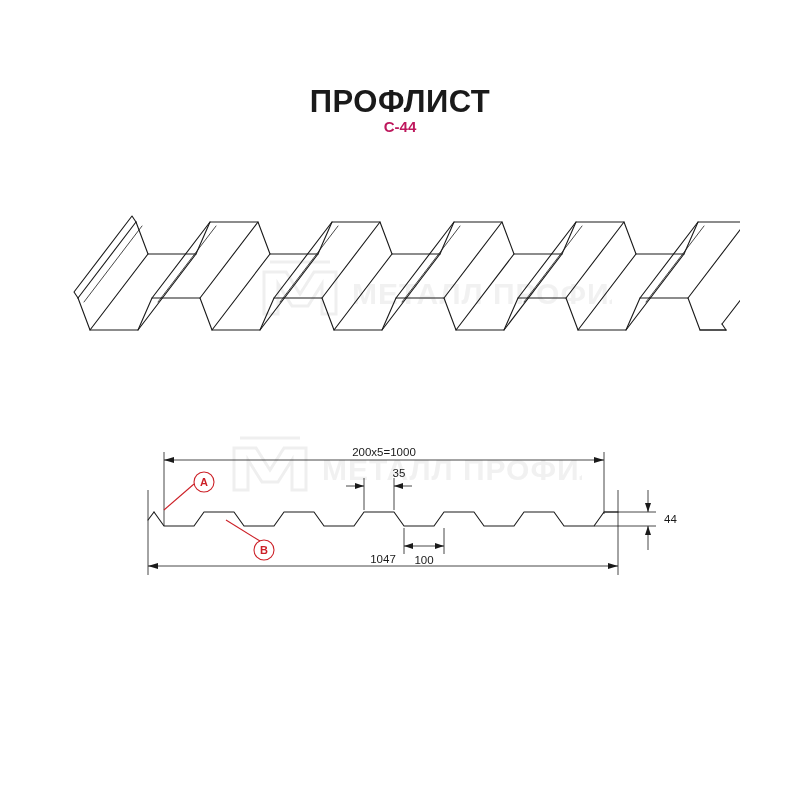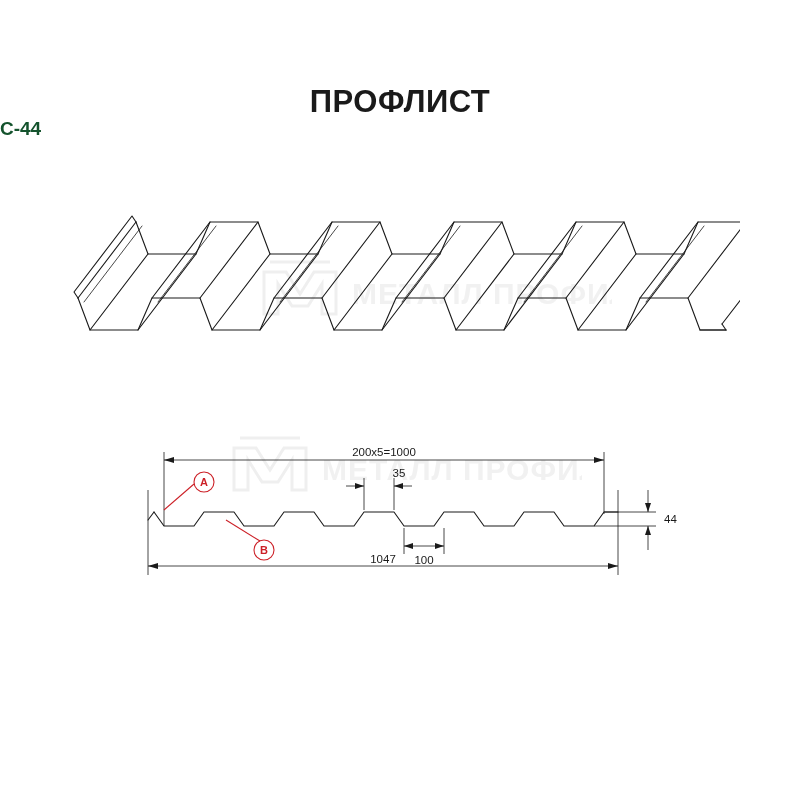--- a/index.html
+++ b/index.html
@@ -29,23 +29,24 @@
     font-size: 31px;
     font-weight: bold;
     letter-spacing: 0.5px;
     color: #1a1a1a;
   }
   .subtitle {
     position: absolute;
     top: 118px;
     left: 0;
     width: 800px;
-    font-size: 19px;
+    text-align: center;
+    font-size: 15px;
     font-weight: bold;
-    color: #14532d;
+    color: #be185d;
   }
   .footer {
     position: absolute;
     top: 705px;
     left: 0;
     width: 800px;
     text-align: center;
     font-size: 15.5px;
     font-weight: bold;
     letter-spacing: 0.3px;

